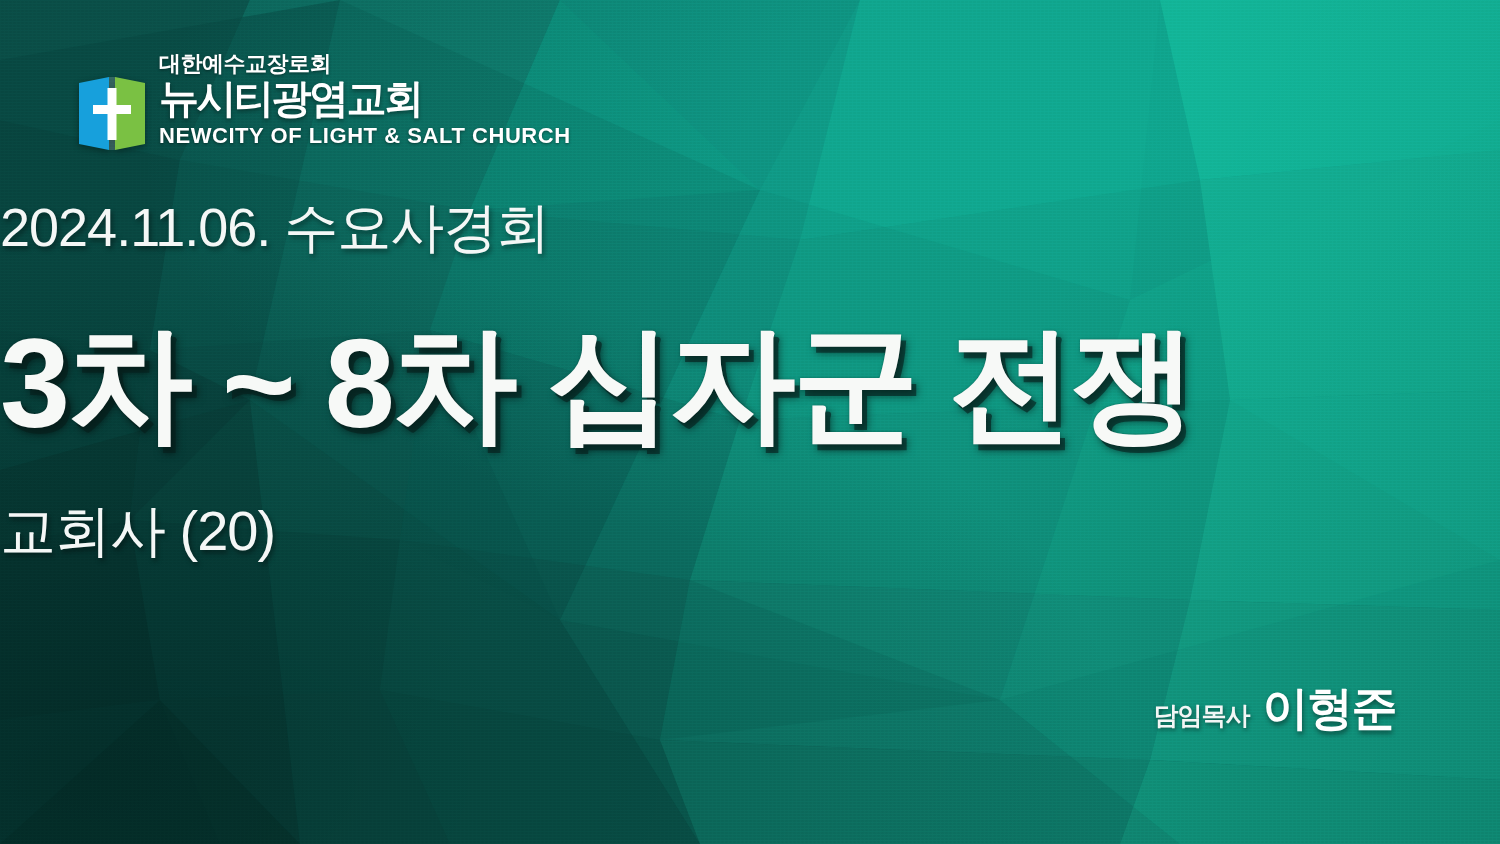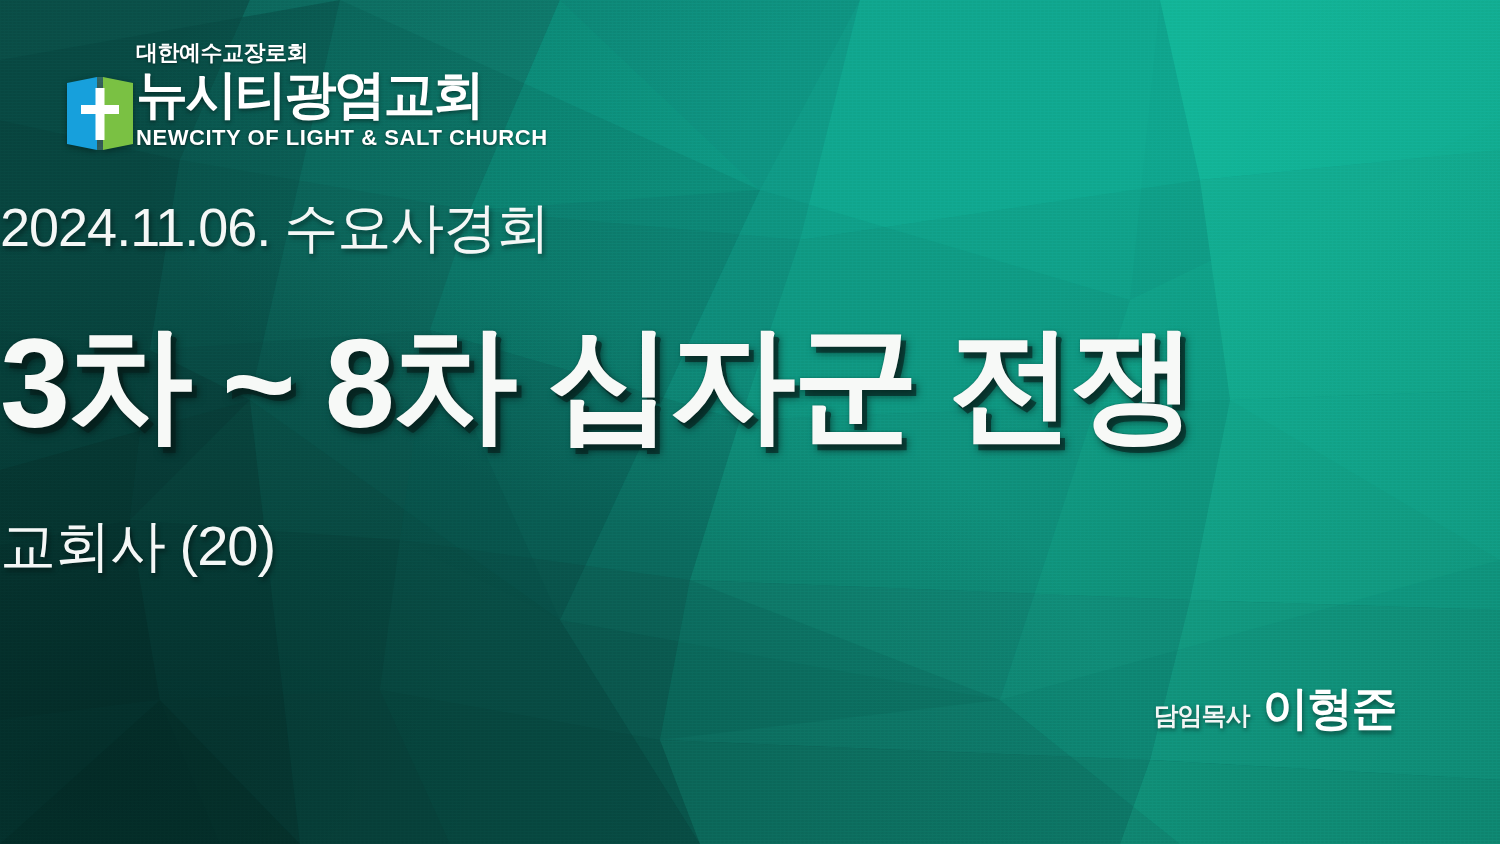--- a/index.html
+++ b/index.html
@@ -43,24 +43,25 @@
     opacity: 0.055;
     background-image:
       repeating-linear-gradient(0deg, rgba(255,255,255,0.9) 0 1px, rgba(0,0,0,0) 1px 3px),
       repeating-linear-gradient(90deg, rgba(255,255,255,0.55) 0 1px, rgba(0,0,0,0) 1px 4px);
     mix-blend-mode: overlay;
   }
 
   
   #logo-lockup {
     position: absolute;
-    left: 64px;
+    left: 76px;
     top: 42px;
     display: flex;
-    align-items: flex-start;
+    align-items: center;
+    gap: 11px;
     z-index: 5;
   }
   #logo-mark {
     width: 72px;
     height: 84px;
     margin-top: 32px;
     flex: none;
     filter: drop-shadow(0 2px 3px rgba(0,0,0,0.38));
   }
   #logo-text-block {
@@ -71,21 +72,21 @@
   }
   .logo-denom {
     font-size: 22px;
     font-weight: 700;
     color: #ffffff;
     letter-spacing: -0.5px;
     margin-bottom: 4px;
     text-shadow: 0 1px 3px rgba(0,0,0,0.45);
   }
   .logo-name {
-    font-size: 52px;
+    font-size: 40px;
     font-weight: 800;
     color: #ffffff;
     letter-spacing: -2.5px;
     line-height: 1.02;
     text-shadow: 0 2px 4px rgba(0,0,0,0.42);
     font-family: Liberation Serif, serif;
   }
   .logo-en {
     font-size: 22px;
     font-weight: 700;
@@ -118,21 +119,21 @@
     font-weight: 800;
     color: #f7f9f7;
     letter-spacing: -3px;
     line-height: 1.08;
     text-shadow:
       5px 6px 0 rgba(6,30,28,0.62),
       5px 6px 9px rgba(0,0,0,0.55),
       0 0 2px rgba(0,0,0,0.30);
   }
   #series-line {
-    margin-top: 57px;
+    margin-top: 42px;
     font-size: 56px;
     font-weight: 500;
     color: #f4f7f6;
     letter-spacing: -1px;
     text-shadow: 2px 3px 5px rgba(0,0,0,0.42);
   }
 
   
   #speaker-credit {
     position: absolute;

